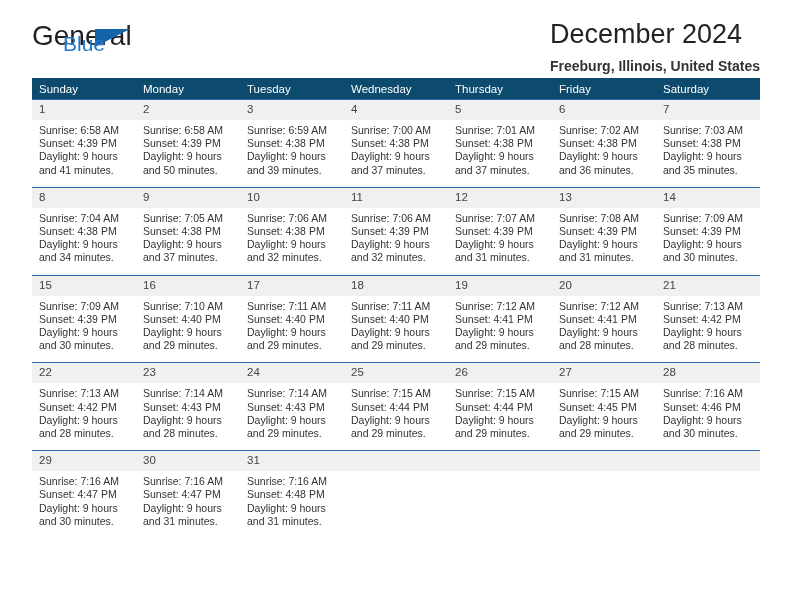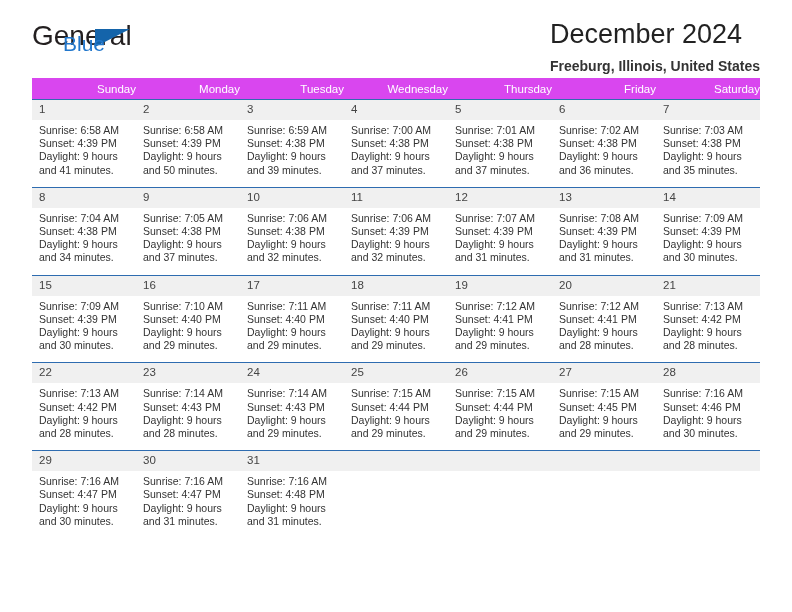--- a/index.html
+++ b/index.html
@@ -85,25 +85,25 @@
   }
 
   
   .calendar {
     margin-top: 6px;
     width: 728px;
     border-collapse: collapse;
     table-layout: fixed;
   }
   .calendar th {
-    background: #d946ef;
+    background: #0c4a6e;
     color: #ffffff;
     font-size: 11.5px;
     font-weight: normal;
-    text-align: right;
+    text-align: left;
     padding: 4px 0 4px 7px;
     height: 13px;
     border: none;
   }
   .calendar td {
     width: 104px;
     height: 73px;
     vertical-align: top;
     padding: 0;
     border-top: 1px solid #2e6cb0;

